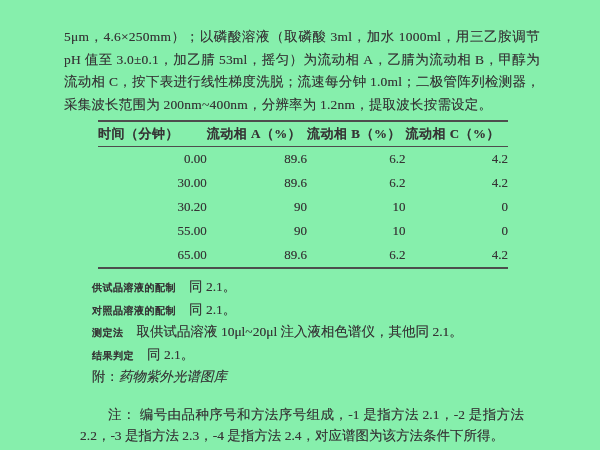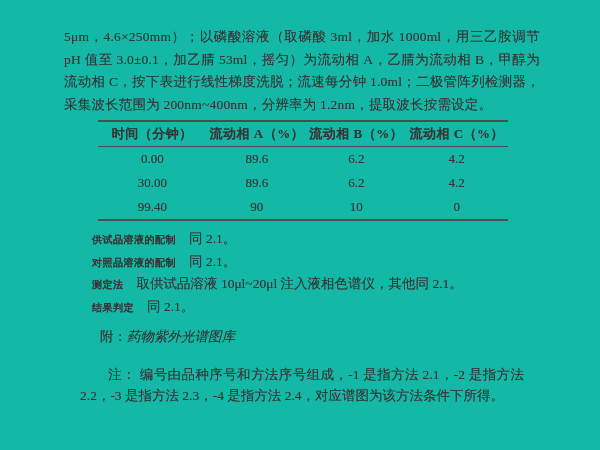--- a/index.html
+++ b/index.html
@@ -7,21 +7,21 @@
     padding: 0;
     width: 600px;
     height: 450px;
     background: #fdfdfc;
     overflow: hidden;
   }
   .page {
     position: relative;
     width: 600px;
     height: 450px;
-    background: #14b8a6;
+    background: #86efac;
     font-family: "Liberation Serif", "DejaVu Serif", serif;
     color: #353535;
     text-shadow: 0 0 0.6px rgba(70,70,70,0.55);
   }
   .content {
     position: absolute;
     left: 64px;
     top: 26px;
     width: 476px;
   }
@@ -36,29 +36,29 @@
     width: 410px;
     margin: 4px 0 0 34px;
     border-collapse: collapse;
     font-size: 13px;
     border-top: 2px solid #4d4d4d;
     border-bottom: 2px solid #4d4d4d;
   }
   table.gradient th {
     font-weight: bold;
     height: 24px;
-    text-align: center;
+    text-align: left;
     vertical-align: middle;
     border-bottom: 1px solid #4d4d4d;
     padding: 0;
     letter-spacing: 0.5px;
   }
   table.gradient td {
     height: 24px;
-    text-align: center;
+    text-align: right;
     vertical-align: middle;
     padding: 0;
   }
   .col-time { width: 26.5%; }
   .col-a { width: 24.5%; font-family: Liberation Serif, serif; }
   .col-b { width: 24%; margin-left: 16px; }
   .col-c { width: 25%; }
   .after-table {
     margin-top: 7px;
     font-size: 13.5px;
@@ -68,21 +68,21 @@
     margin: 0 0 0 28px;
   }
   .sec .lbl {
     font-weight: bold;
     font-family: "Liberation Sans", "DejaVu Sans", sans-serif;
     font-size: 10px;
     margin-right: 13px;
     letter-spacing: 0.5px;
   }
   .appendix {
-    margin: 8px;
+    margin: 0;
     text-indent: 28px;
   }
   .appendix .app-text {
     font-style: italic;
   }
   .note {
     margin: 16px;
     text-indent: 28px;
     text-align: justify;
   }
@@ -114,24 +114,36 @@
             <td>6.2</td>
             <td>4.2</td>
           </tr>
           <tr>
             <td>30.00</td>
             <td>89.6</td>
             <td>6.2</td>
             <td>4.2</td>
           </tr>
           <tr>
-            <td>99.40</td>
+            <td>30.20</td>
             <td>90</td>
             <td>10</td>
             <td>0</td>
+          </tr>
+          <tr>
+            <td>55.00</td>
+            <td>90</td>
+            <td>10</td>
+            <td>0</td>
+          </tr>
+          <tr>
+            <td>65.00</td>
+            <td>89.6</td>
+            <td>6.2</td>
+            <td>4.2</td>
           </tr>
         </tbody>
     </table>
 
     <div class="after-table">
       <div class="sec">
         <span class="lbl">供试品溶液的配制</span><span>同 2.1。</span>
       </div>
       <div class="sec">
         <span class="lbl">对照品溶液的配制</span><span>同 2.1。</span>

